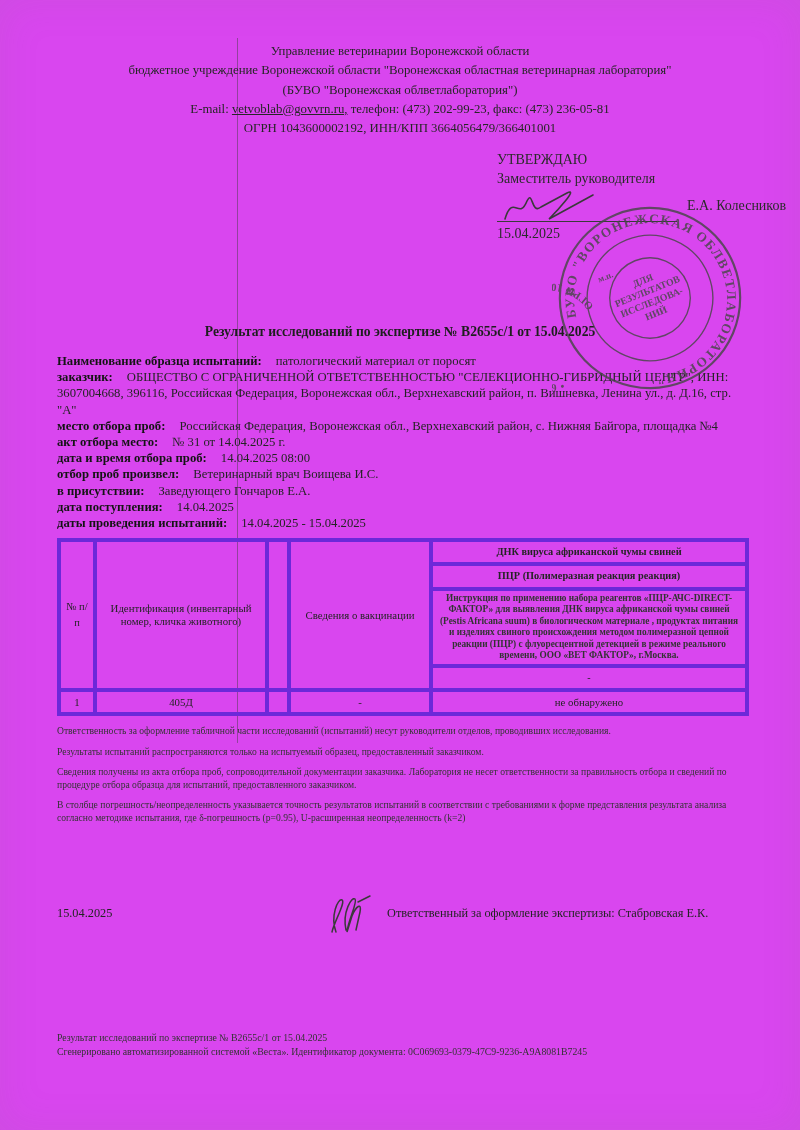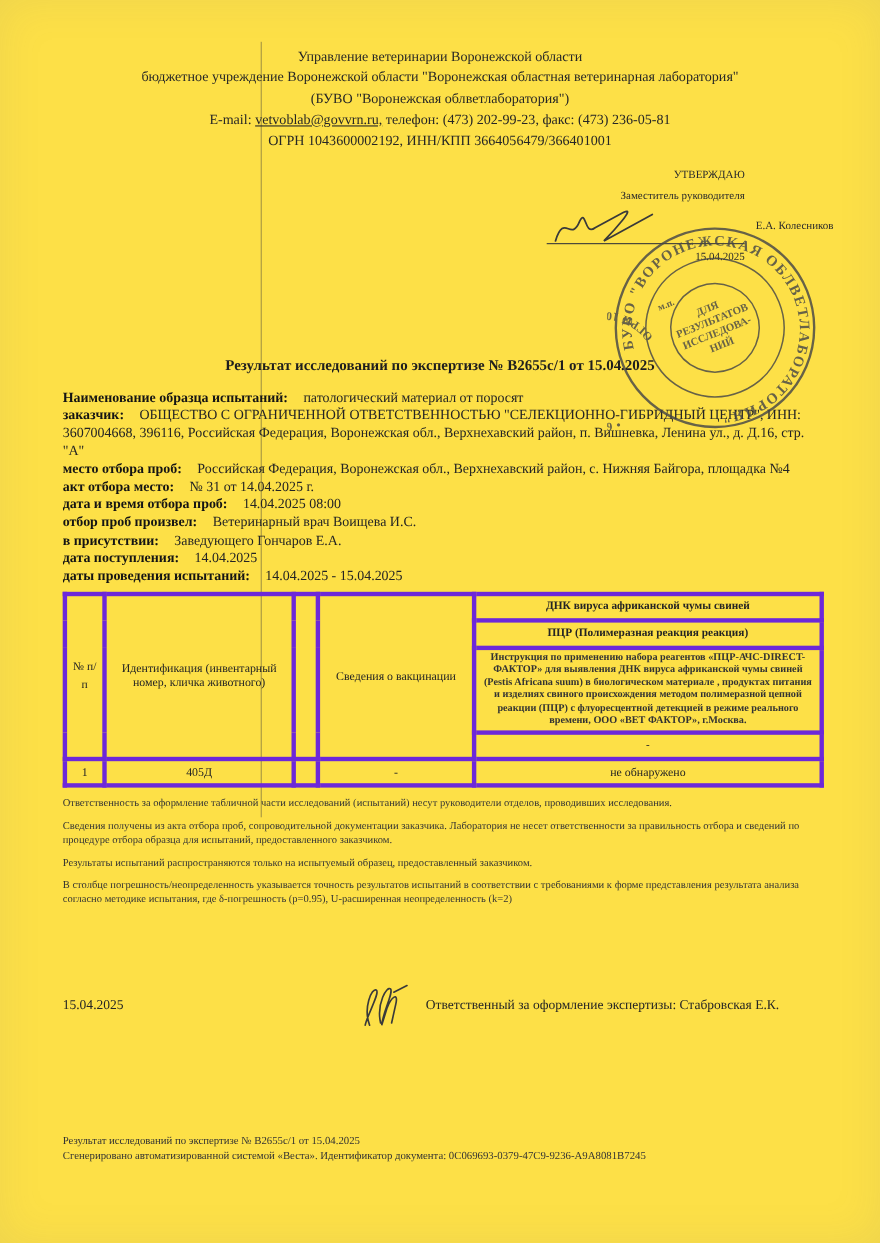--- a/index.html
+++ b/index.html
@@ -1,27 +1,27 @@
 <!DOCTYPE html>
 <html><head>
 <meta charset="utf-8">
 <style>
   * { margin:0; padding:0; box-sizing:border-box; }
   body { background:#d9d9d9; font-family:"Liberation Serif", serif; }
   .page {
     position:relative; width:800px; height:1130px; margin:0 auto;
-    background:#fde047; color:#2b2b2b; overflow:hidden;
+    background:#d946ef; color:#2b2b2b; overflow:hidden;
     box-shadow:inset 0 0 40px rgba(120,120,120,0.12);
   }
   .scan-fold { position:absolute; left:237px; top:38px; width:1px; height:705px;
     background:rgba(60,60,60,0.45); }
   .header { position:absolute; top:42px; left:0; width:100%; text-align:center;
     font-size:12.8px; line-height:19.3px; color:#262626; }
   .email { text-decoration:underline; }
-  .approval { position:absolute; left:497px; top:150px; font-size:10px; line-height:19px;text-align:right; }
+  .approval { position:absolute; left:497px; top:150px; font-size:14px; line-height:19px; }
   .approval .sig-line { position:relative; width:180px; border-bottom:1px solid #3a3a3a;
     height:32px; margin-top:2px; }
   .approval .sig-line svg { position:absolute; left:0; bottom:-4px; }
   .approver-name { position:absolute; left:190px; top:46px; white-space:nowrap; }
   .approval-date { margin-top:2px; }
   .stamp { position:absolute; left:552px; top:200px; width:196px; height:196px;
     opacity:0.82; z-index:3; }
   .title { position:absolute; top:324px; left:0; width:100%; text-align:center;
     font-weight:bold; font-size:13.6px; color:#1e1e1e; }
   .bodyblock { position:absolute; top:353px; left:57px; width:694px;
@@ -141,22 +141,22 @@
         <td>405Д</td>
         <td></td>
         <td>-</td>
         <td>не обнаружено</td>
       </tr>
     </tbody>
       </table>
 
     <div class="footnotes">
       <div class="fn">Ответственность за оформление табличной части исследований (испытаний) несут руководители отделов, проводивших исследования.</div>
+      <div class="fn">Результаты испытаний распространяются только на испытуемый образец, предоставленный заказчиком.</div>
       <div class="fn">Сведения получены из акта отбора проб, сопроводительной документации заказчика. Лаборатория не несет ответственности за правильность отбора и сведений по процедуре отбора образца для испытаний, предоставленного заказчиком.</div>
-      <div class="fn">Результаты испытаний распространяются только на испытуемый образец, предоставленный заказчиком.</div>
       <div class="fn">В столбце погрешность/неопределенность указывается точность результатов испытаний в соответствии с требованиями к форме представления результата анализа согласно методике испытания, где δ-погрешность (p=0.95), U-расширенная неопределенность (k=2)</div>
     </div>
   </div>
 
   <div class="signoff">
     <div class="signoff-date">15.04.2025</div>
     <div class="signoff-sig">
       <svg width="55" height="44" viewBox="0 0 55 44">
         <path d="M14,40 C8,24 16,6 20,8 C24,10 12,30 10,40 M24,38 C20,20 30,4 33,7 C36,10 26,28 25,40 L30,24 C34,14 40,10 38,20 L34,38 M36,10 L48,4" fill="none" stroke="#3a3a3a" stroke-width="1.5" stroke-linecap="round"></path>
       </svg>

